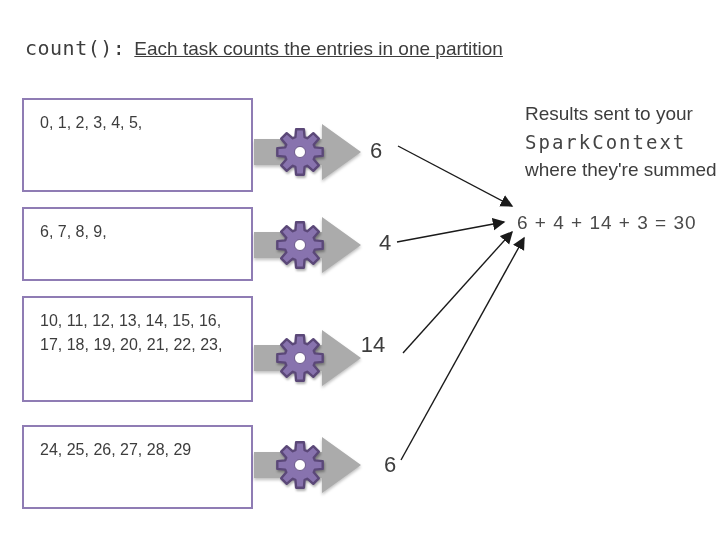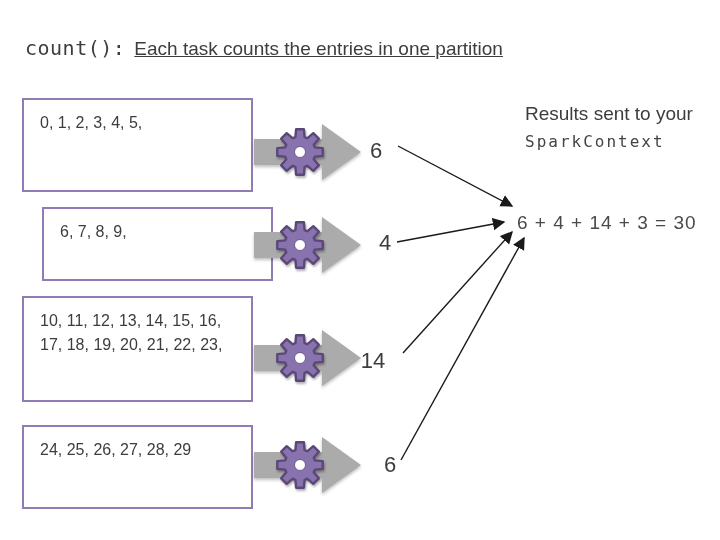--- a/index.html
+++ b/index.html
@@ -10,43 +10,43 @@
   .title .code { font-family: "DejaVu Sans Mono", monospace; font-size: 20px; letter-spacing: 0.5px; color: #3d3d3d; }
   .title .desc { font-size: 19px; margin-left: 9px; color: #3d3d3d; text-decoration: underline; }
 
   .pbox {
     position: absolute; left: 22px; width: 231px; box-sizing: border-box;
     border: 2px solid var(--box-border, #8f7cb4); background: #ffffff;
     color: #3d3d3d; font-size: 16px; line-height: 24px;
     padding: 11px 12px 0 16px;
   }
   .pbox-1 { top: 98px;  height: 94px; }
-  .pbox-2 { top: 207px; height: 74px; margin-left: 20px; }
+  .pbox-2 { top: 207px; height: 74px; }
   .pbox-3 { top: 296px; height: 106px; }
   .pbox-4 { top: 425px; height: 84px; }
 
   .proc { position: absolute; left: 254px; width: 110px; height: 58px; }
   .proc-1 { top: 123px; }
   .proc-2 { top: 216px; }
   .proc-3 { top: 329px; }
   .proc-4 { top: 436px; }
   .proc .arrow-svg { position: absolute; left: 0; top: 0; filter: drop-shadow(0 2px 1.5px rgba(0,0,0,0.25)); }
   .proc-arrow { fill: var(--arrow-gray, #ababab); }
   .proc .gear-svg { position: absolute; left: 21px; top: 4px; filter: drop-shadow(1px 2px 1px rgba(0,0,0,0.3)); }
   .gear-path { fill: var(--gear-fill, #8873ae); stroke: var(--gear-stroke, #5b4878); stroke-width: 2.4; stroke-linejoin: round; }
   .gear-hole { fill: #ffffff; stroke: var(--gear-stroke, #5b4878); stroke-width: 0.8; }
 
   .count { position: absolute; width: 44px; text-align: center; color: #3d3d3d; font-size: 22px; line-height: 26px; }
   .count-1 { left: 354px; top: 138px; }
   .count-2 { left: 363px; top: 230px; }
-  .count-3 { left: 351px; top: 348px; }
+  .count-3 { left: 351px; top: 332px; }
   .count-4 { left: 368px; top: 452px; }
 
   .note { position: absolute; left: 486px; top: 100px; color: #3d3d3d; font-size: 19px; line-height: 28px; margin-left: 39px; }
-  .note .note-code { font-family: "DejaVu Sans Mono", monospace; font-size: 16px; letter-spacing: 2px; color: #444444; }
+  .note .note-code { font-family: "DejaVu Sans Mono", monospace; font-size: 19px; letter-spacing: 2px; color: #444444; }
 
   .sum { position: absolute; left: 517px; top: 212px; color: #4a4a4a; font-size: 19px; letter-spacing: 1px; white-space: nowrap; }
 
   .connectors { position: absolute; left: 0; top: 0; pointer-events: none; }
   .connectors line { stroke: #1a1a1a; stroke-width: 1.4; }
 </style>
 </head>
 <body>
 
 <div class="canvas">
@@ -106,20 +106,21 @@
   </div>
 
   <div class="count count-1">6</div>
   <div class="count count-2">4</div>
   <div class="count count-3">14</div>
   <div class="count count-4">6</div>
 
   <div class="note">
     <div>Results sent to your</div>
     <div class="note-code">SparkContext</div>
+    <div>where they're summed</div>
   </div>
 
   <div class="sum">6 + 4 + 14 + 3 = 30</div>
 
   <svg class="connectors" width="720" height="540" viewBox="0 0 720 540">
     <defs>
       <marker id="ah" markerWidth="10" markerHeight="10" refX="8" refY="4.5" orient="auto">
         <path d="M0,0 L9,4.5 L0,9 Z" fill="#1a1a1a"></path>
       </marker>
     </defs>

